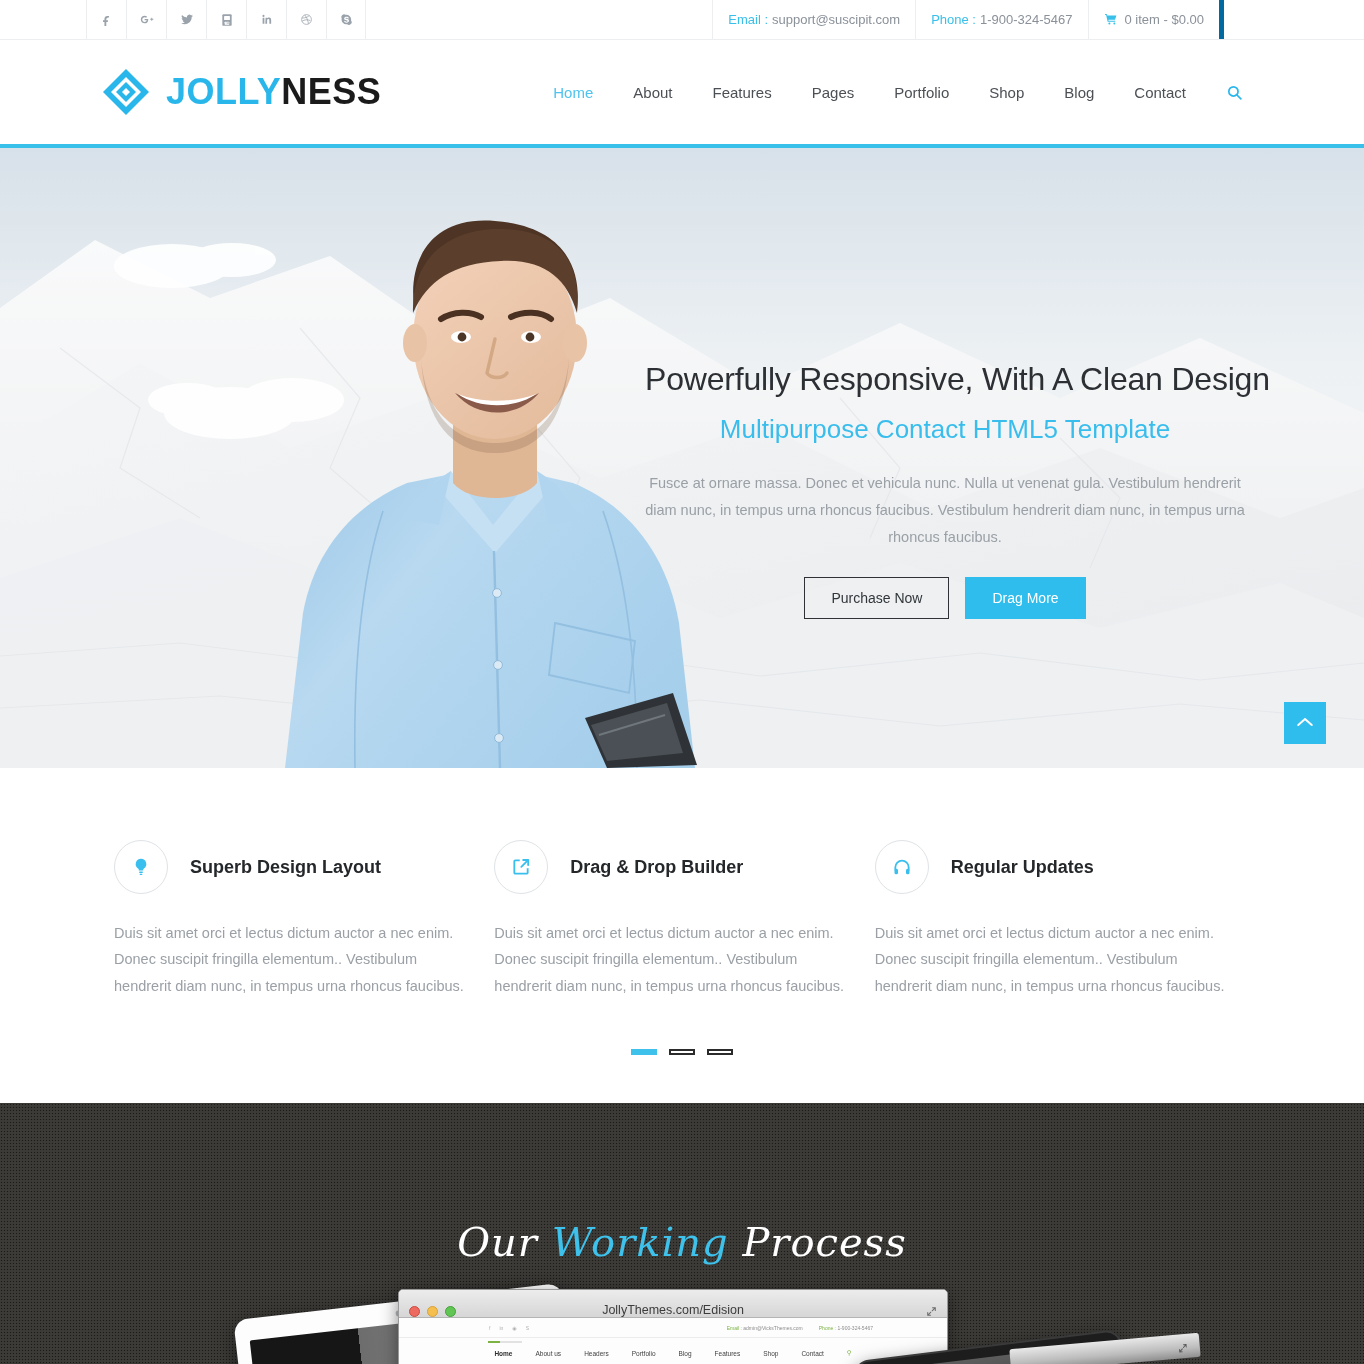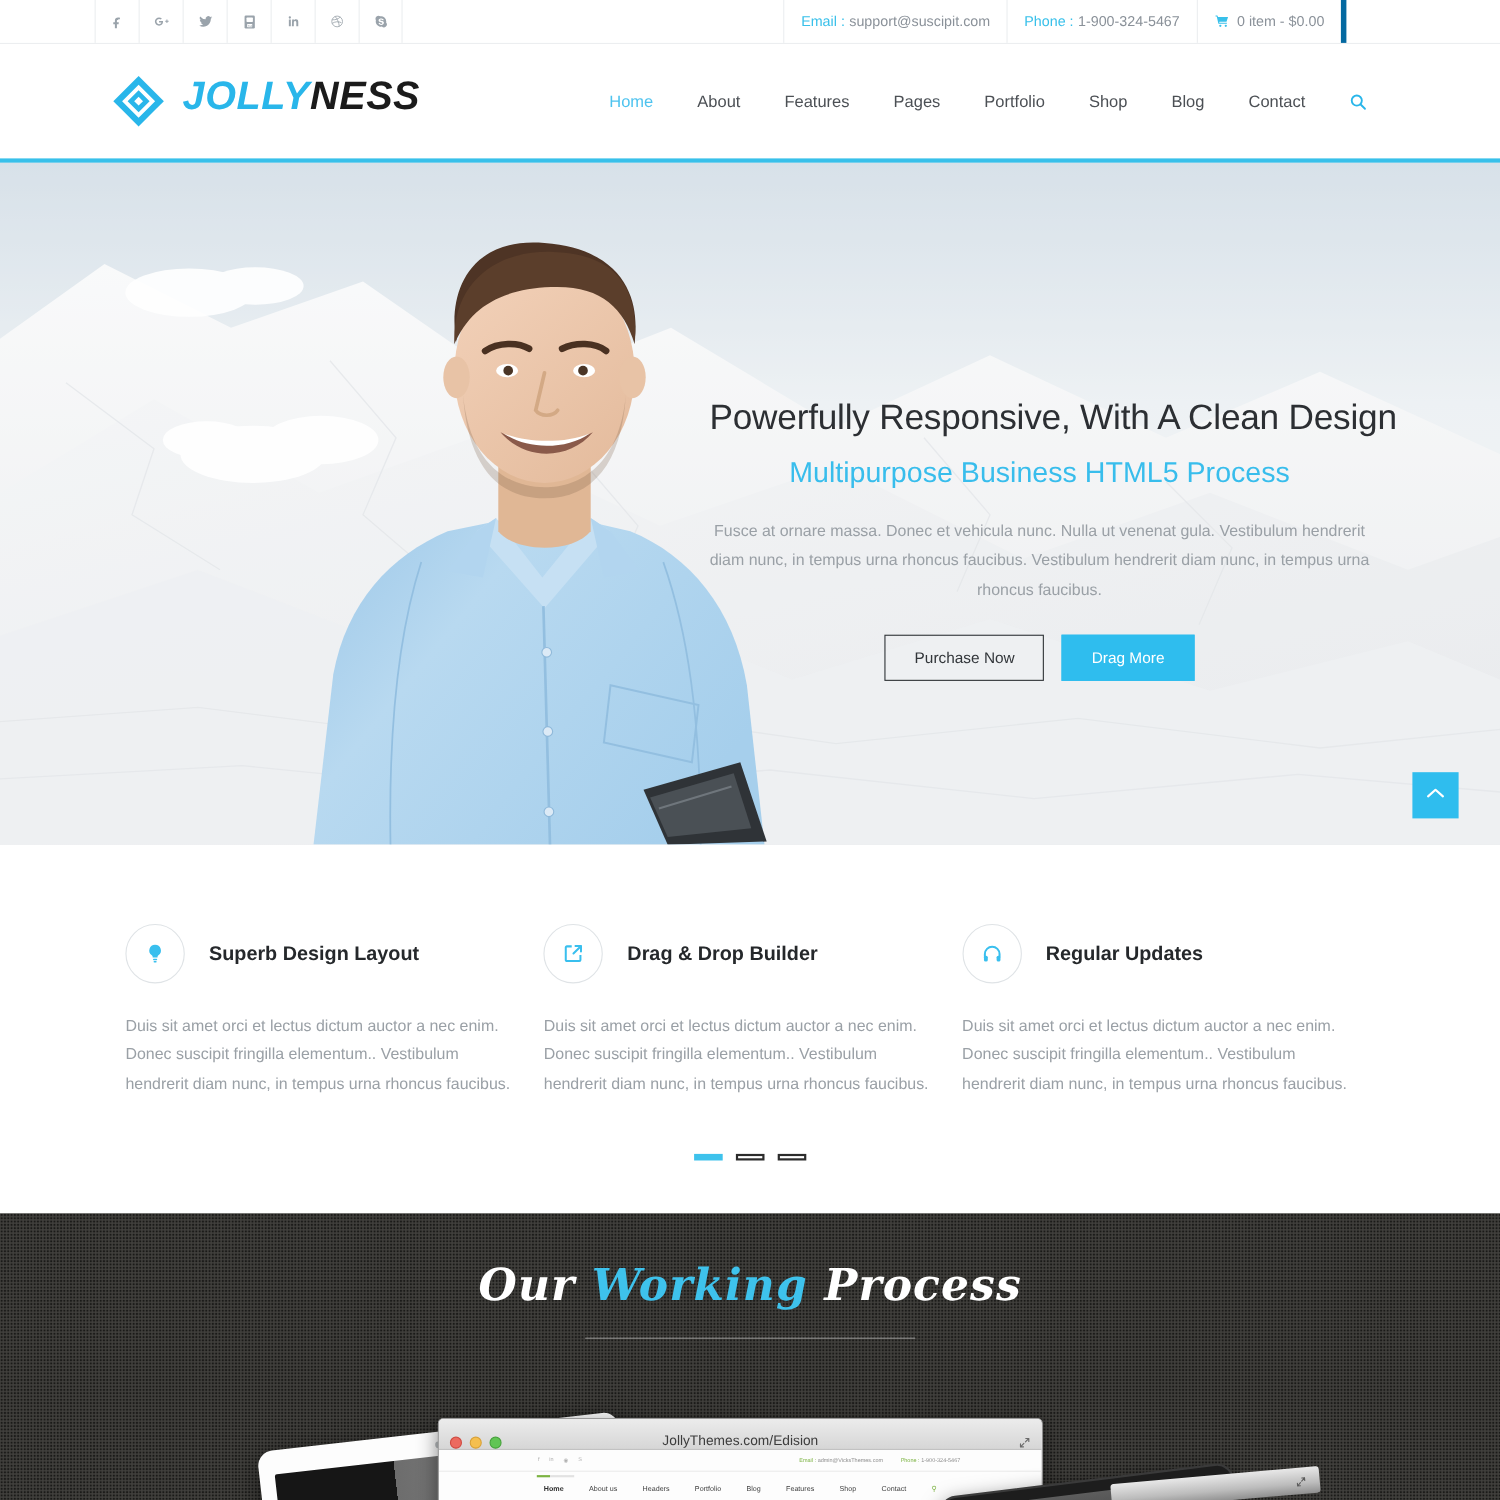--- a/index.html
+++ b/index.html
@@ -44,21 +44,21 @@
   .tb-key { color: #38c0ea; margin-right: 4px; }
   .cart-icon { margin-right: 7px; color: #38c0ea; display: flex; align-items: center; }
 
   
   .header {
     position: relative;
     height: 108px;
     display: flex; align-items: center;
     border-bottom: 4px solid #38c0ea;
   }
-  .logo { display: flex; margin-left: 100px; font-style: italic; }
+  .logo { display: flex; align-items: center; margin-left: 100px; }
   .logo-mark { width: 52px; height: 52px; margin-right: 14px; }
   .logo-text { font-size: 36px; font-weight: bold; letter-spacing: 0.5px; }
   .logo-jolly { color: #29b6ea; }
   .logo-ness { color: #1b1b1b; }
   .mainnav { display: flex; align-items: center; margin-left: 152px; gap: 0; }
   .nav-item {
     font-size: 15px; color: #4c5055;
     padding: 8px 20px; white-space: nowrap;
   }
   .nav-item.active { color: #4ec3ef; }
@@ -150,23 +150,23 @@
     height: 266px;
     background-color: #3a3936;
     background-image:
       radial-gradient(rgba(0,0,0,0.55) 0.8px, transparent 0.9px),
       radial-gradient(rgba(255,255,255,0.035) 0.7px, transparent 0.8px);
     background-size: 3px 3px, 3px 3px;
     background-position: 0 0, 1.5px 1.5px;
     overflow: hidden;
   }
   .process-title {
-    text-align: center; padding-top: 42px;
+    text-align: center; padding-top: 116px;
     font-family: "DejaVu Serif", serif;
-    font-style: italic; font-weight: bold;
+    font-style: italic; font-weight: normal;
     font-size: 40px; color: #ffffff;
     letter-spacing: 1px;
   }
   .process-title .hl { color: #3ec2ec; }
   .process-divider {
     width: 300px; height: 1px; background: rgba(255,255,255,0.45);
     margin: 24px auto 0;
   }
   .mockup-stage {
     position: absolute; left: 0; right: 0; top: 186px; height: 80px;
@@ -484,21 +484,21 @@
         <path d="M166 206 C172 268 206 290 240 290 C274 290 308 268 314 206 C310 268 284 300 240 300 C196 300 170 268 166 206 Z" fill="#7d6048" opacity="0.25"></path>
 
         <path d="M330 565 L418 540 L442 612 L352 615 Z" fill="#2f3337"></path>
         <path d="M336 572 L412 550 L428 600 L352 608 Z" fill="#4a5055"></path>
         <path d="M344 582 L410 562" stroke="#6f767c" stroke-width="2" fill="none"></path>
       </svg>
     </div>
 
     <div class="hero-copy">
       <h1 class="hero-title">Powerfully Responsive, With A Clean Design</h1>
-      <h2 class="hero-sub">Multipurpose Business HTML5 Process</h2>
+      <h2 class="hero-sub">Multipurpose Contact HTML5 Template</h2>
       <p class="hero-desc">Fusce at ornare massa. Donec et vehicula nunc. Nulla ut venenat gula. Vestibulum hendrerit diam nunc, in tempus urna rhoncus faucibus. Vestibulum hendrerit diam nunc, in tempus urna rhoncus faucibus.</p>
       <div class="hero-buttons">
         <a class="btn btn-ghost">Purchase Now</a>
         <a class="btn btn-primary">Drag More</a>
       </div>
     </div>
 
     <a class="scroll-top">
       <span>
         <svg width="18" height="12" viewBox="0 0 24 16" fill="none" stroke="#ffffff" stroke-width="2.6" stroke-linecap="round" stroke-linejoin="round">

